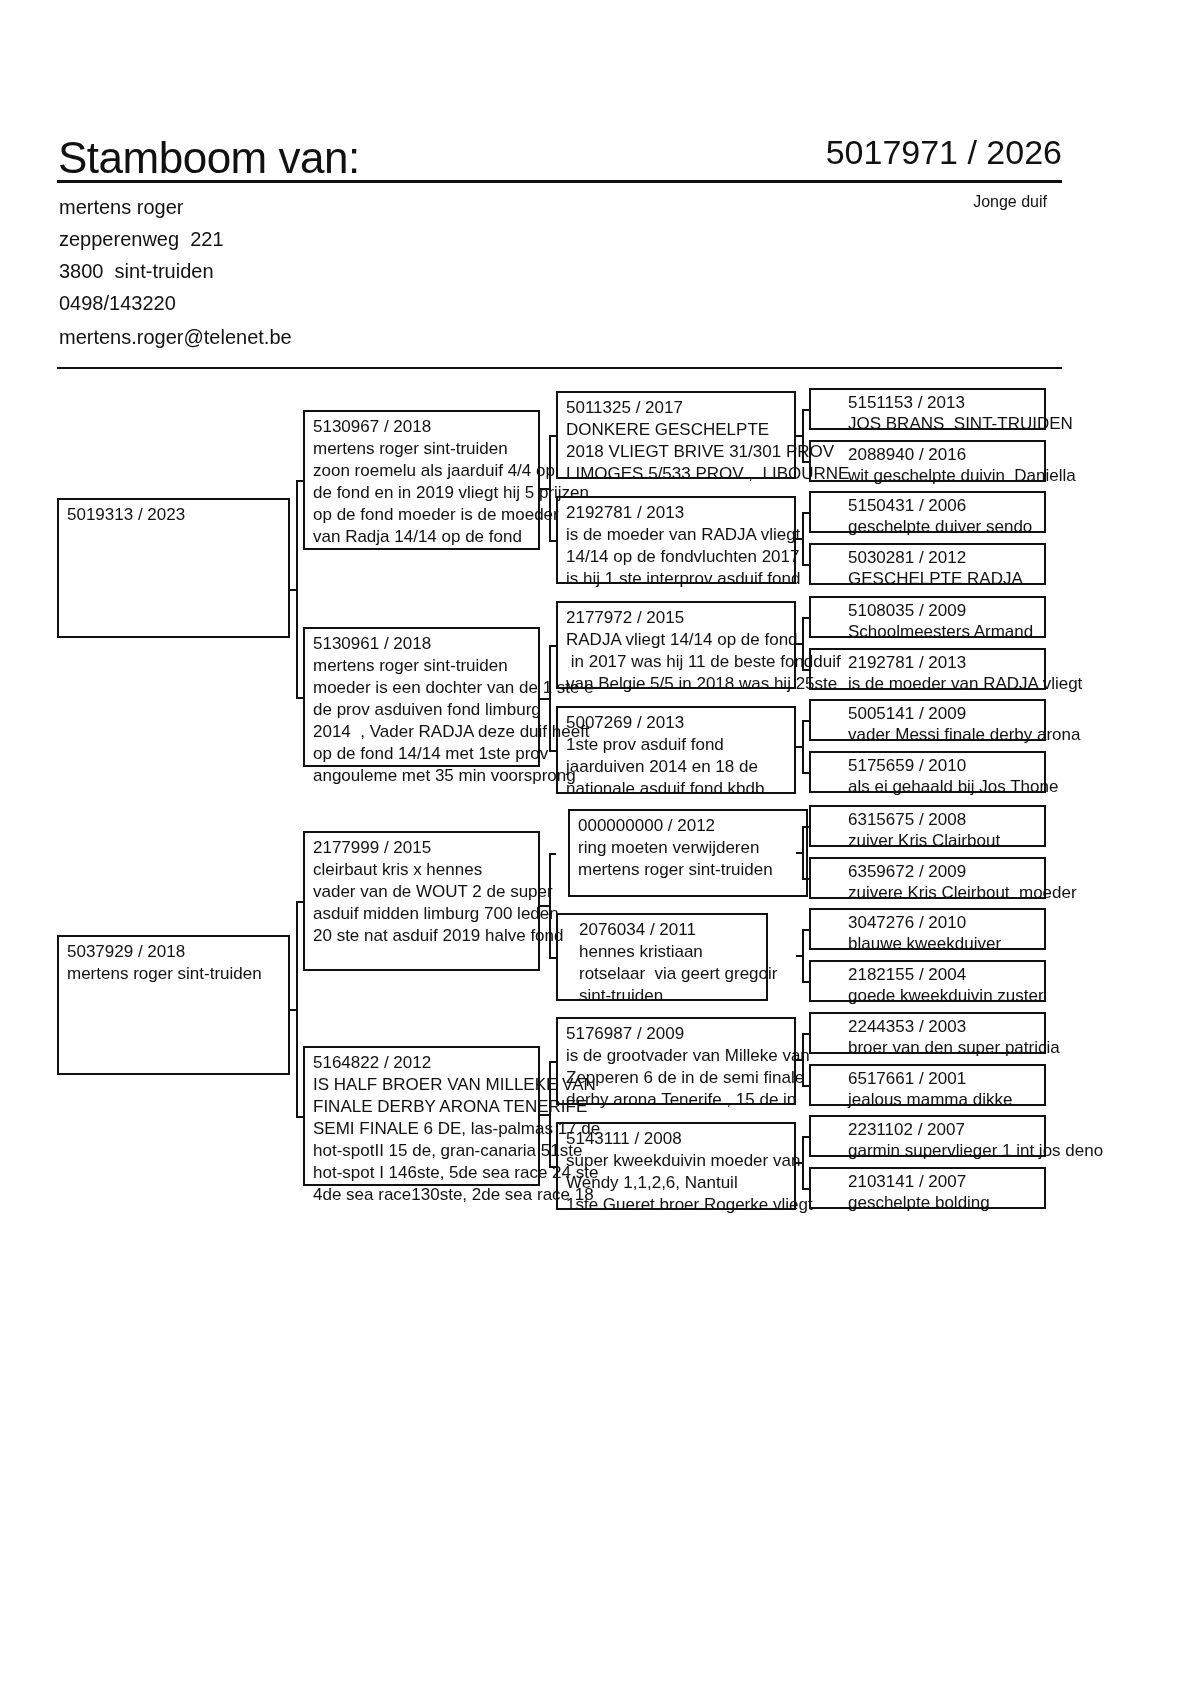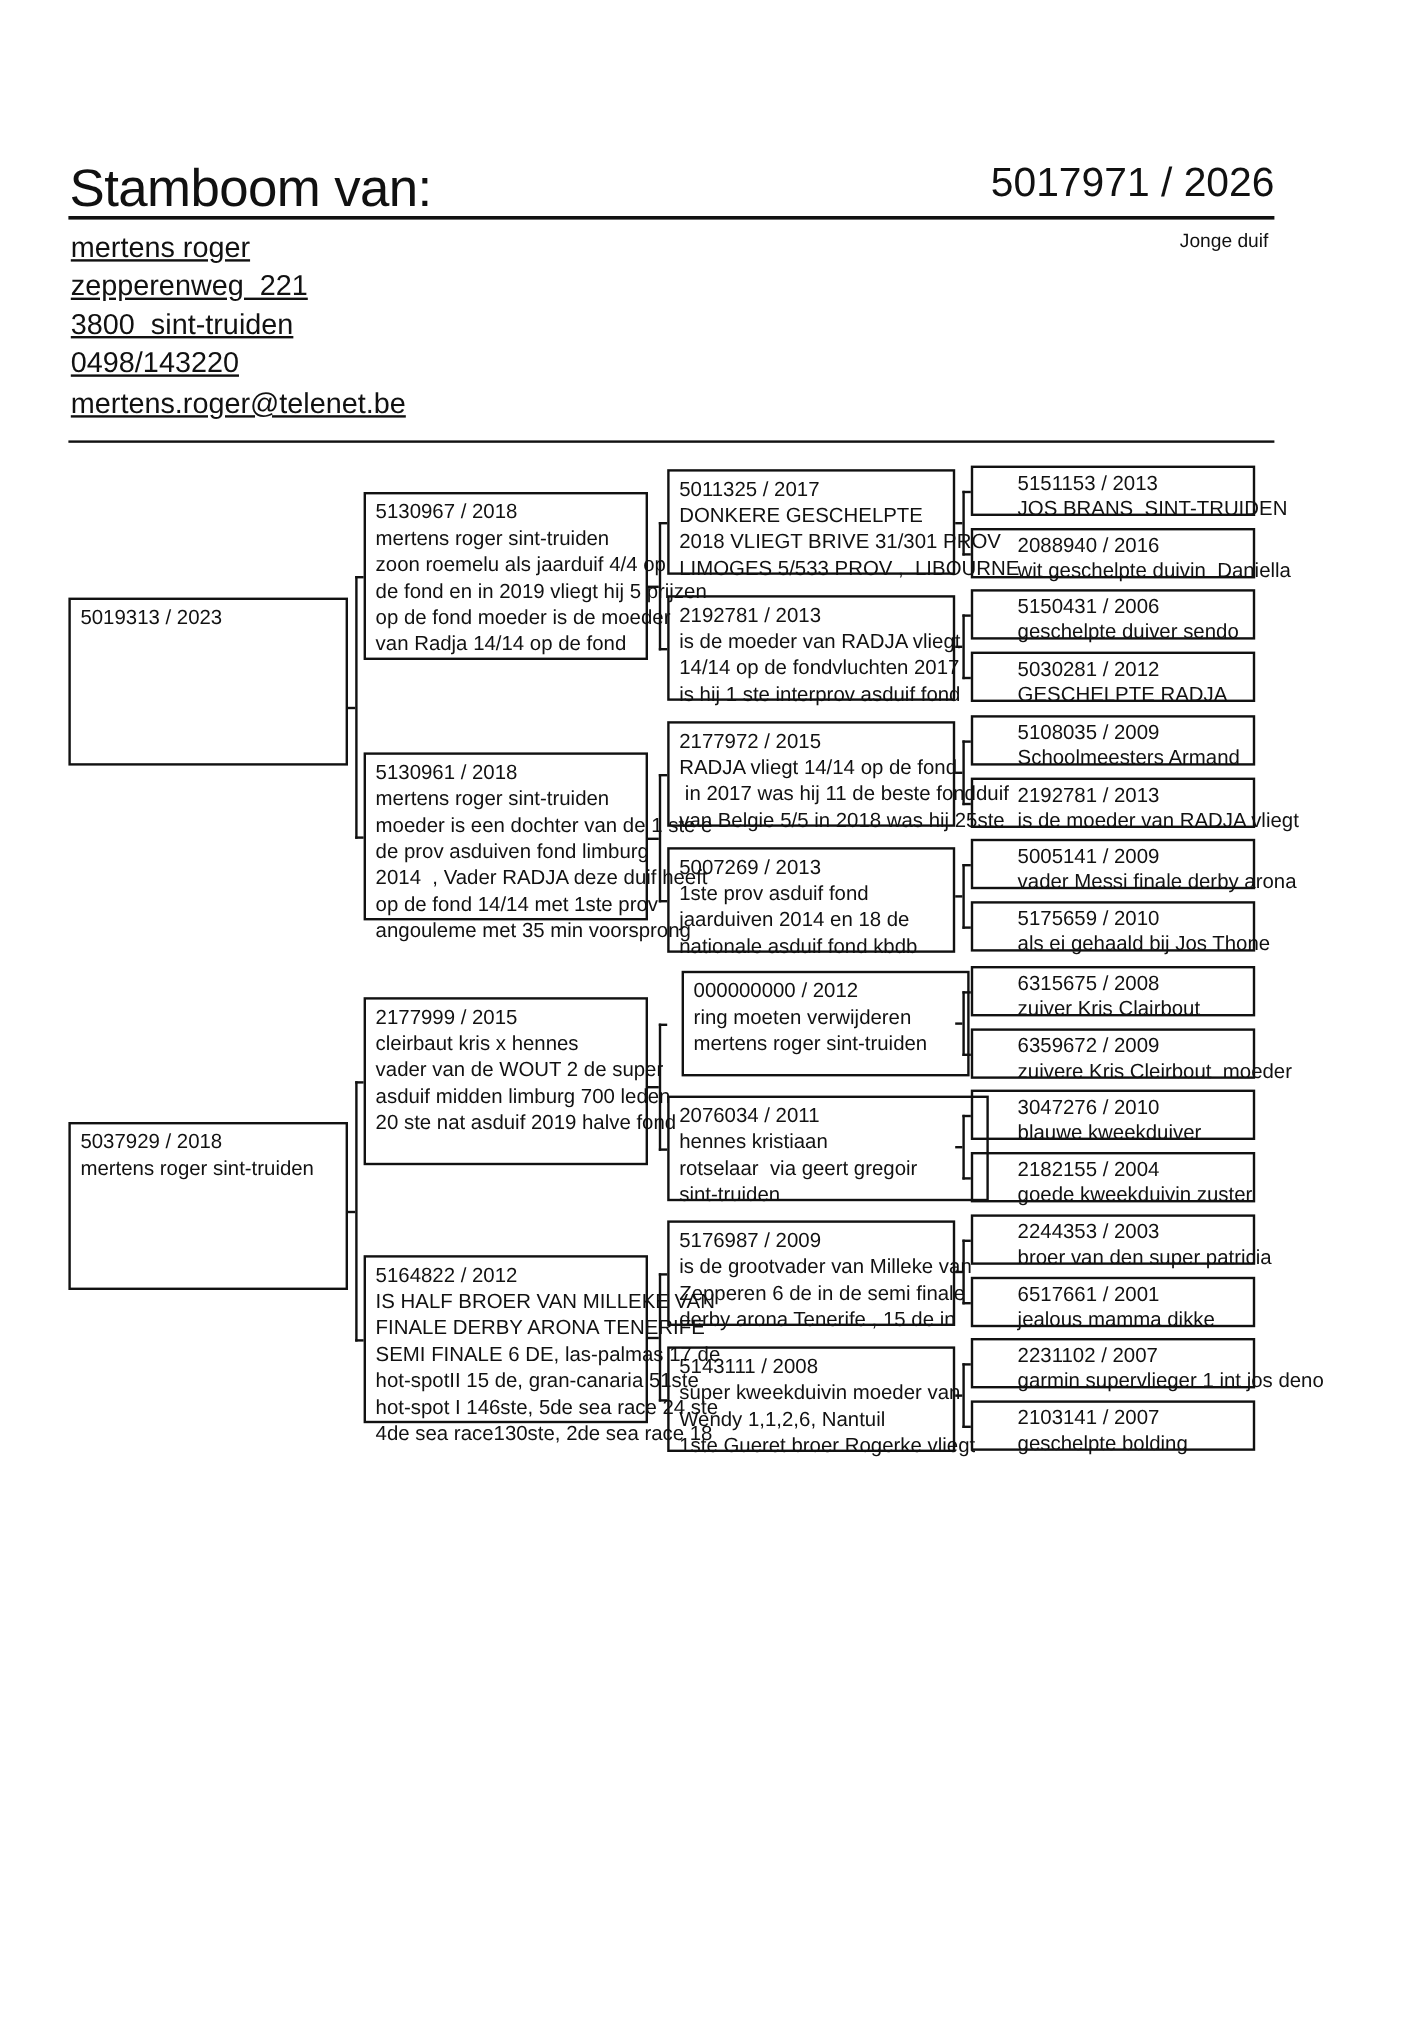--- a/index.html
+++ b/index.html
@@ -5,21 +5,21 @@
   html,body{margin:0;padding:0;background:#fff;}
   .page{
     position:relative;width:1190px;height:1683px;background:#ffffff;
     font-family:"Liberation Sans",sans-serif;color:#111;overflow:hidden;
   }
   .abs{position:absolute;}
   .title{font-size:44px;letter-spacing:-0.5px;white-space:pre;}
   .ringno{font-size:34px;white-space:pre;}
   .rule{background:#111;height:3px;}
   .rule2{background:#111;height:2px;}
-  .owner-line{font-size:24px;line-height:32px;white-space:pre;text-decoration:underline;}
+  .owner-line{font-size:20px;line-height:32px;white-space:pre;}
   .jonge{font-size:16px;white-space:pre;}
   .pbox{
     position:absolute;border:2px solid #111;background:transparent;
     box-sizing:border-box;overflow:visible;
   }
   .pbox .ln{
     font-size:17px;line-height:22px;padding-left:8px;white-space:pre;
   }
   .pbox.small .ln{line-height:21px;padding-left:37px;}
   .pbox .pad{height:4px;}
@@ -35,21 +35,21 @@
   <div class="abs ringno" style="right:128px;top:133px;">5017971 / 2026</div>
 
   <div class="abs rule" style="left:57px;top:180px;width:1005px;"></div>
 
   <div class="abs owner-line" style="left:59px;top:191px;">mertens roger</div>
   <div class="abs owner-line" style="left:59px;top:223px;">zepperenweg  221</div>
   <div class="abs owner-line" style="left:59px;top:255px;">3800  sint-truiden</div>
   <div class="abs owner-line" style="left:59px;top:287px;">0498/143220</div>
   <div class="abs owner-line" style="left:59px;top:321px;">mertens.roger@telenet.be</div>
 
-  <div class="abs jonge" style="right:133px;top:193px;">Jonge duif</div>
+  <div class="abs jonge" style="right:143px;top:193px;">Jonge duif</div>
 
   <div class="abs rule2" style="left:57px;top:367px;width:1005px;"></div>
 
   <div id="tree">
       <div class="pbox" style="left: 57px; top: 498px; width: 233px; height: 140px;">
         <div class="pad"></div>
         <div class="ln">5019313 / 2023</div>
       </div>
       <div class="pbox" style="left: 57px; top: 935px; width: 233px; height: 140px;">
         <div class="pad"></div>
@@ -120,21 +120,21 @@
         <div class="ln">1ste prov asduif fond</div>
         <div class="ln">jaarduiven 2014 en 18 de</div>
         <div class="ln">nationale asduif fond kbdb</div>
       </div>
       <div class="pbox" style="left: 556px; top: 809px; width: 240px; height: 88px; margin-left: 12px;">
         <div class="pad"></div>
         <div class="ln">000000000 / 2012</div>
         <div class="ln">ring moeten verwijderen</div>
         <div class="ln">mertens roger sint-truiden</div>
       </div>
-      <div class="pbox" style="left: 556px; top: 913px; width: 268px; height: 88px;">
+      <div class="pbox" style="left: 556px; top: 913px; width: 212px; height: 88px; padding-left: 13px;">
         <div class="pad"></div>
         <div class="ln">2076034 / 2011</div>
         <div class="ln">hennes kristiaan</div>
         <div class="ln">rotselaar  via geert gregoir</div>
         <div class="ln">sint-truiden</div>
       </div>
       <div class="pbox" style="left: 556px; top: 1017px; width: 240px; height: 88px;">
         <div class="pad"></div>
         <div class="ln">5176987 / 2009</div>
         <div class="ln">is de grootvader van Milleke van</div>

